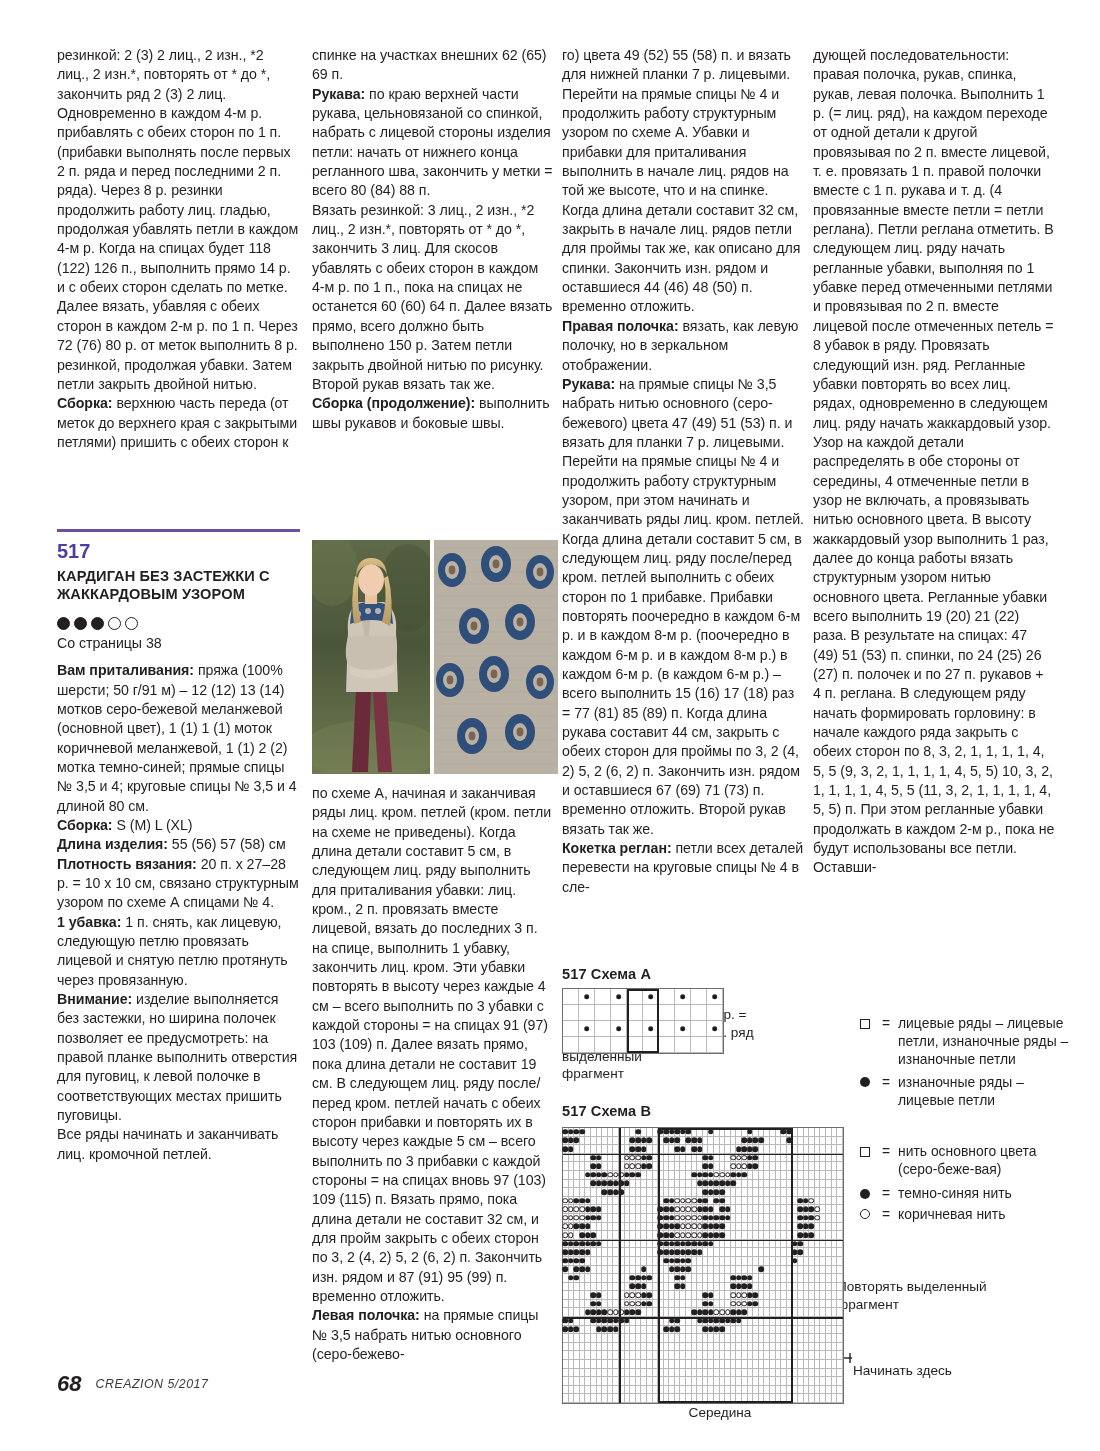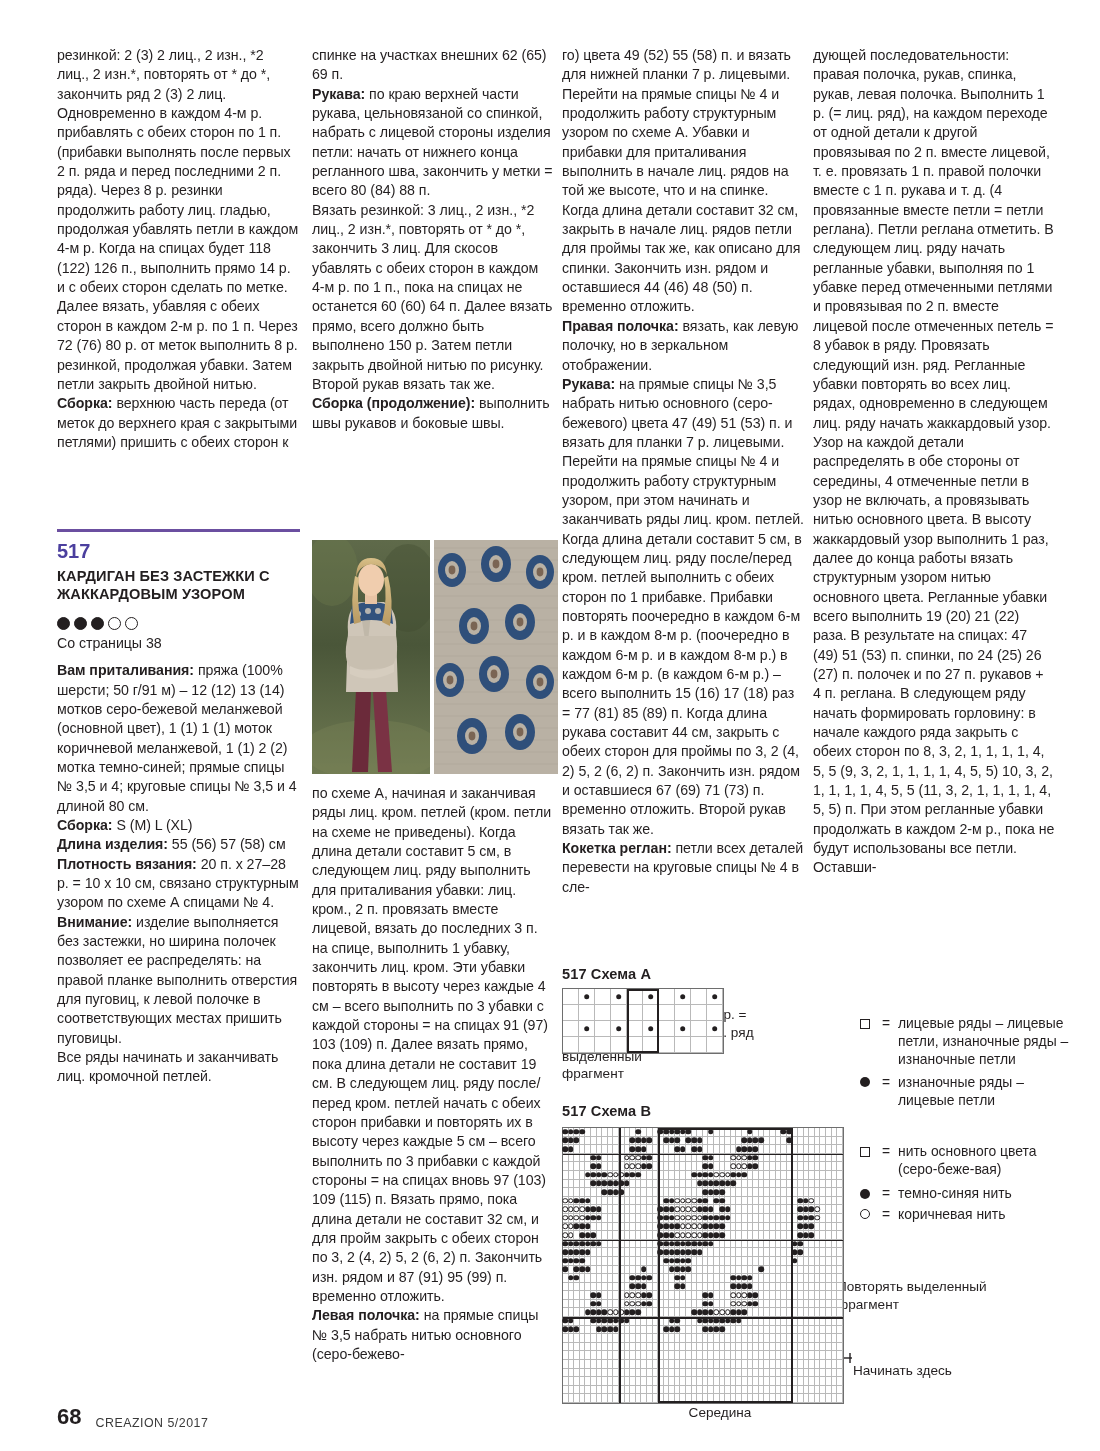--- a/index.html
+++ b/index.html
@@ -65,21 +65,21 @@
   .legend{position:absolute;font-size:13.9px;line-height:18.2px;}
   .leg-row{display:flex;align-items:flex-start;margin-bottom:1px;}
   .leg-sym{width:22px;flex:0 0 22px;display:flex;justify-content:flex-start;align-items:center;height:18.2px;}
   .leg-eq{width:16px;flex:0 0 16px;}
   .leg-txt{flex:1 1 auto;}
   .sq{display:inline-block;width:10px;height:10px;border:1.3px solid #231f20;box-sizing:border-box;background:#fff;margin-top:1px;}
   .ci-f{display:inline-block;width:10px;height:10px;border-radius:50%;background:#231f20;margin-top:1px;}
   .ci-o{display:inline-block;width:10px;height:10px;border-radius:50%;border:1.4px solid #231f20;box-sizing:border-box;background:#fff;margin-top:1px;}
 
   
-  .footer{position:absolute;left:57px;top:1404px;display:flex;align-items:flex-end;}
+  .footer{position:absolute;left:57px;top:1371px;display:flex;align-items:center;font-style:italic;}
   .pg-num{font-size:22px;font-weight:bold;letter-spacing:0px;}
   .pg-mag{font-size:12.4px;margin-left:14px;letter-spacing:.5px;color:#3a3a3a;}
 
   .tick{position:absolute;background:#231f20;}
 </style>
 </head>
 <body>
 
 <div class="page">
 
@@ -97,21 +97,22 @@
     <div class="dots">
       <span class="dot on"></span><span class="dot on"></span><span class="dot on"></span><span class="dot"></span><span class="dot"></span>
     </div>
 
     <p class="from-page">Со страницы 38</p>
 
     <p class="t"><b>Вам приталивания:</b><span> пряжа (100% шерсти; 50 г/91 м) – 12 (12) 13 (14) мотков серо-бежевой меланжевой (основной цвет), 1 (1) 1 (1) моток коричневой меланжевой, 1 (1) 2 (2) мотка темно-синей; прямые спицы № 3,5 и 4; круговые спицы № 3,5 и 4 длиной 80 см.</span></p>
     <p class="t"><b>Сборка:</b><span> S (M) L (XL)</span></p>
     <p class="t"><b>Длина изделия:</b><span> 55 (56) 57 (58) см</span></p>
     <p class="t"><b>Плотность вязания:</b><span> 20 п. х 27–28 р. = 10 x 10 см, связано структурным узором по схеме А спицами № 4.</span></p>
-    <p class="t"><b>Внимание:</b><span> изделие выполняется без застежки, но ширина полочек позволяет ее распределять: на правой планке выполнить отверстия для пуговиц, к левой полочке в соответствующих местах пришить пуговицы.</span></p>
+    <p class="t"><b>1 убавка:</b><span> 1 п. снять, как лицевую, следующую петлю провязать лицевой и снятую петлю протянуть через провязанную.</span></p>
+    <p class="t"><b>Внимание:</b><span> изделие выполняется без застежки, но ширина полочек позволяет ее предусмотреть: на правой планке выполнить отверстия для пуговиц, к левой полочке в соответствующих местах пришить пуговицы.</span></p>
     <p class="t">Все ряды начинать и заканчивать лиц. кромочной петлей.</p>
   </div>
 
   <div class="col" id="col2">
     <p class="t">спинке на участках внешних 62 (65) 69 п.</p>
     <p class="t"><b>Рукава:</b><span> по краю верхней части рукава, цельновязаной со спинкой, набрать с лицевой стороны изделия петли: начать от нижнего конца регланного шва, закончить у метки = всего 80 (84) 88 п.</span></p>
     <p class="t">Вязать резинкой: 3 лиц., 2 изн., *2 лиц., 2 изн.*, повторять от * до *, закончить 3 лиц. Для скосов убавлять с обеих сторон в каждом 4-м р. по 1 п., пока на спицах не останется 60 (60) 64 п. Далее вязать прямо, всего должно быть выполнено 150 р. Затем петли закрыть двойной нитью по рисунку. Второй рукав вязать так же.</p>
     <p class="t"><b>Сборка (продолжение):</b><span> выполнить швы рукавов и боковые швы.</span></p>
   </div>
 

